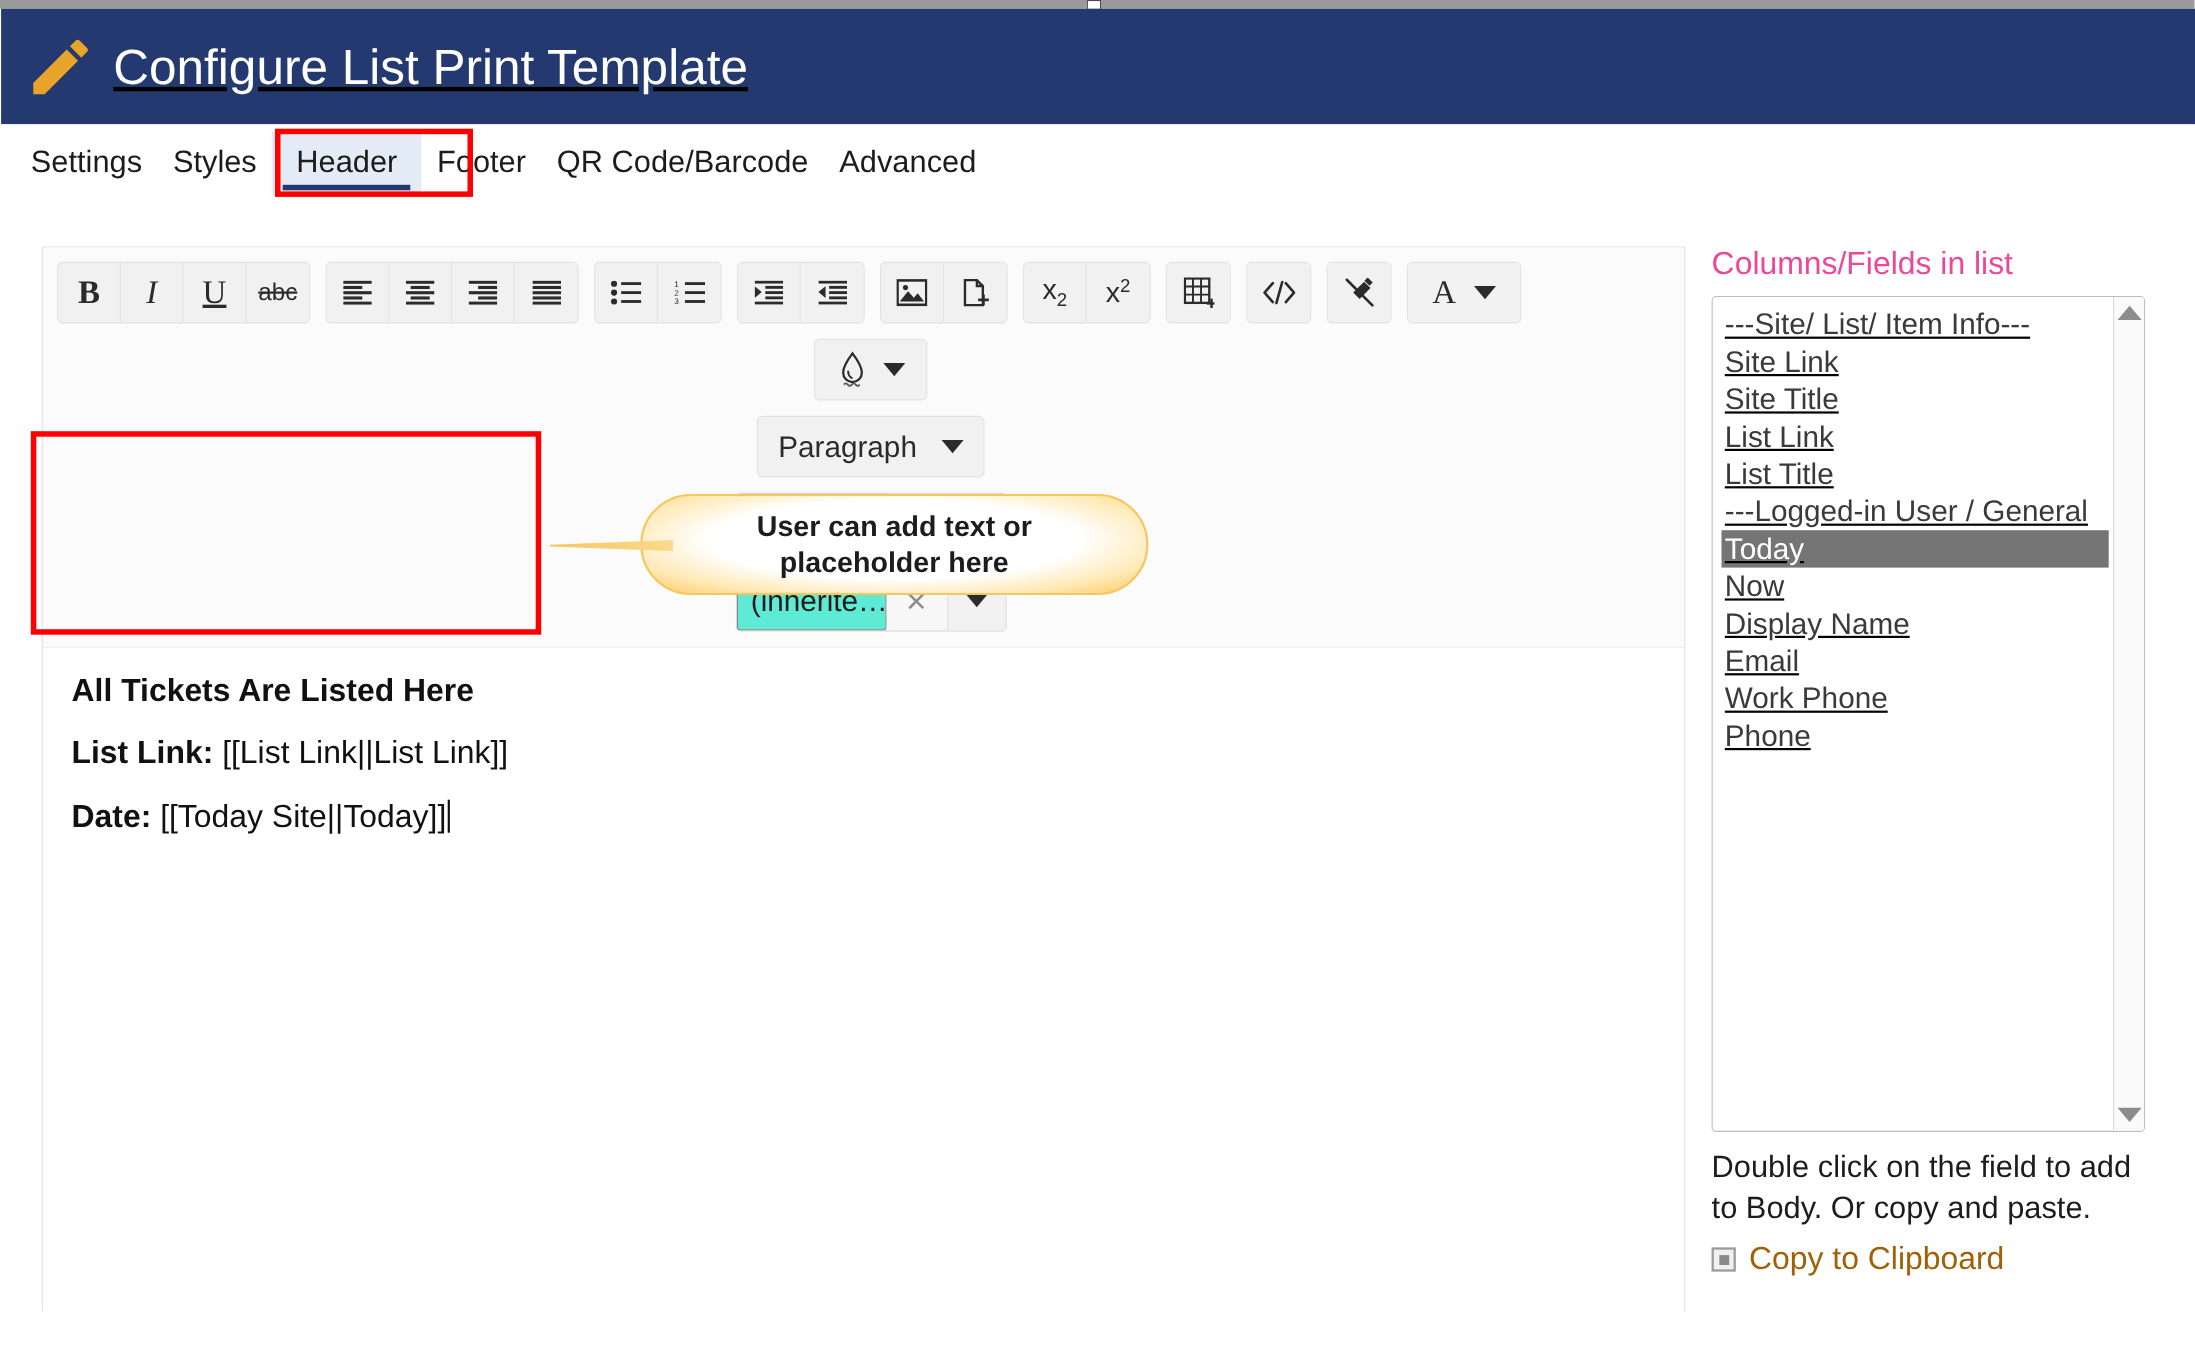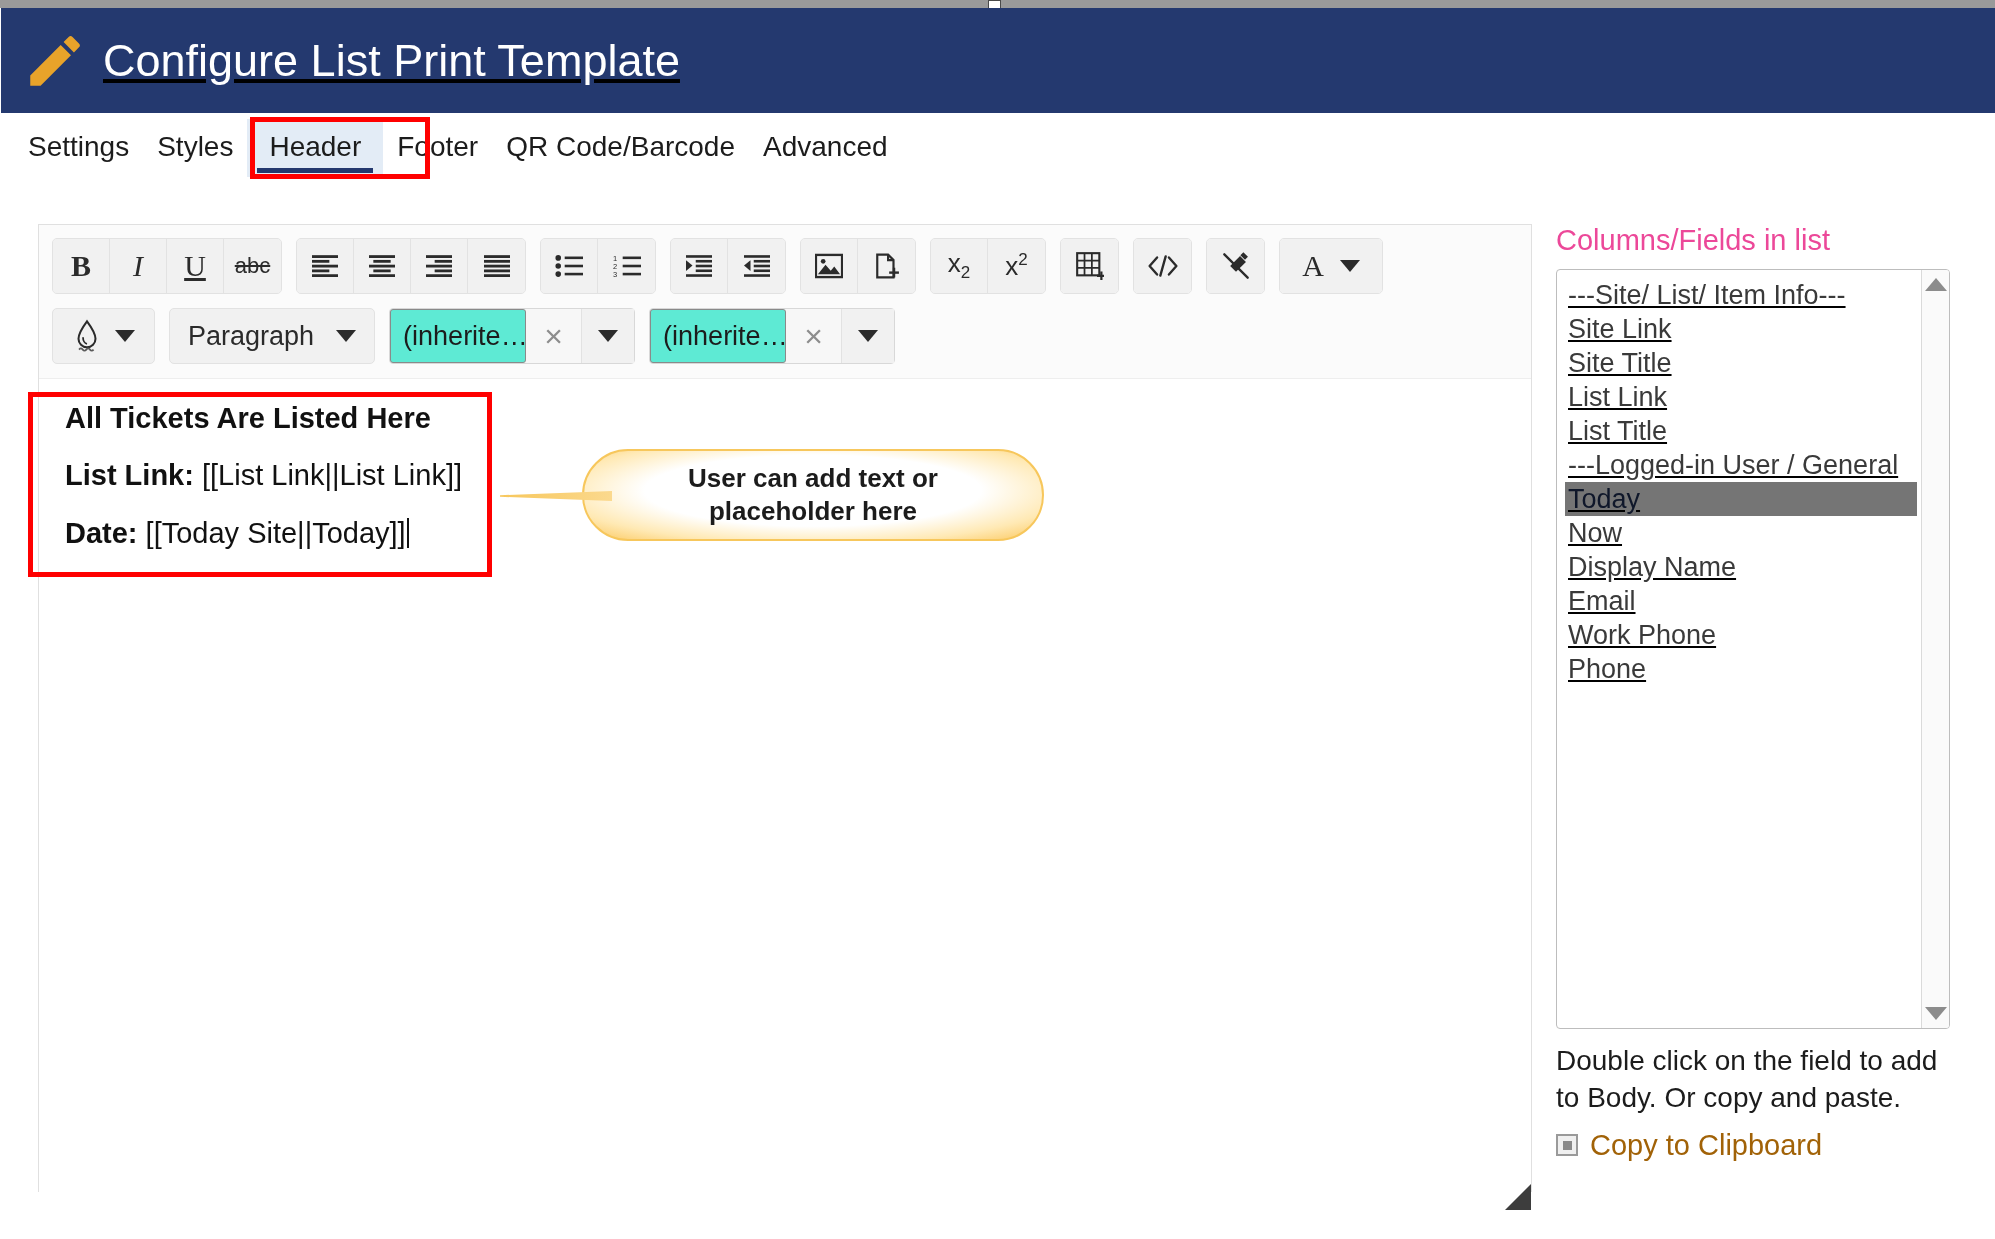--- a/index.html
+++ b/index.html
@@ -68,21 +68,21 @@
     position: absolute; left: 38px; top: 224px;
     width: 1494px; height: 968px;
     background: #ffffff;
     border: 1px solid #e0e0e0;
   }
   .toolbar {
     padding: 13px 0 10px 13px;
     background: #fbfbfb;
   }
   .tb-row { display: flex; align-items: center; gap: 14px; margin-bottom: 14px; }
-  .tb-row:last-child { margin-bottom: 4px; }
+  .tb-row:last-child { margin-bottom: 4px; flex-direction: column; }
   .tb-group {
     display: flex; align-items: stretch;
     border: 1px solid #e2e2e2; border-radius: 5px;
     background: #f1f1f1; overflow: hidden;
   }
   .tb-btn {
     min-width: 57px; height: 54px;
     display: flex; align-items: center; justify-content: center;
     background: #f1f1f1;
     border-right: 1px solid #e2e2e2;
@@ -197,21 +197,21 @@
   }
   .rp-list {
     position: absolute; left: 0; top: 0; right: 28px; bottom: 0;
     padding: 8px 0 0 8px;
     text-decoration: underline;
   }
   .rp-item {
     font-size: 27px; color: #3a3a3a; line-height: 34px;
     white-space: nowrap; padding-left: 3px; cursor: default;
   }
-  .rp-item.selected { background: #757575; color: #0f172a; margin-right: 4px; }
+  .rp-item.selected { background: #757575; color: #ffffff; margin-right: 4px; }
   .rp-scrollbar {
     position: absolute; right: 0; top: 0; width: 28px; height: 100%;
     background: #fafafa; border-left: 1px solid #dadada;
     display: flex; flex-direction: column; justify-content: space-between;
     align-items: center; padding: 8px 0;
   }
   .sb-arrow-up {
     width: 0; height: 0; border-left: 11px solid transparent;
     border-right: 11px solid transparent; border-bottom: 13px solid #8c8c8c;
   }

